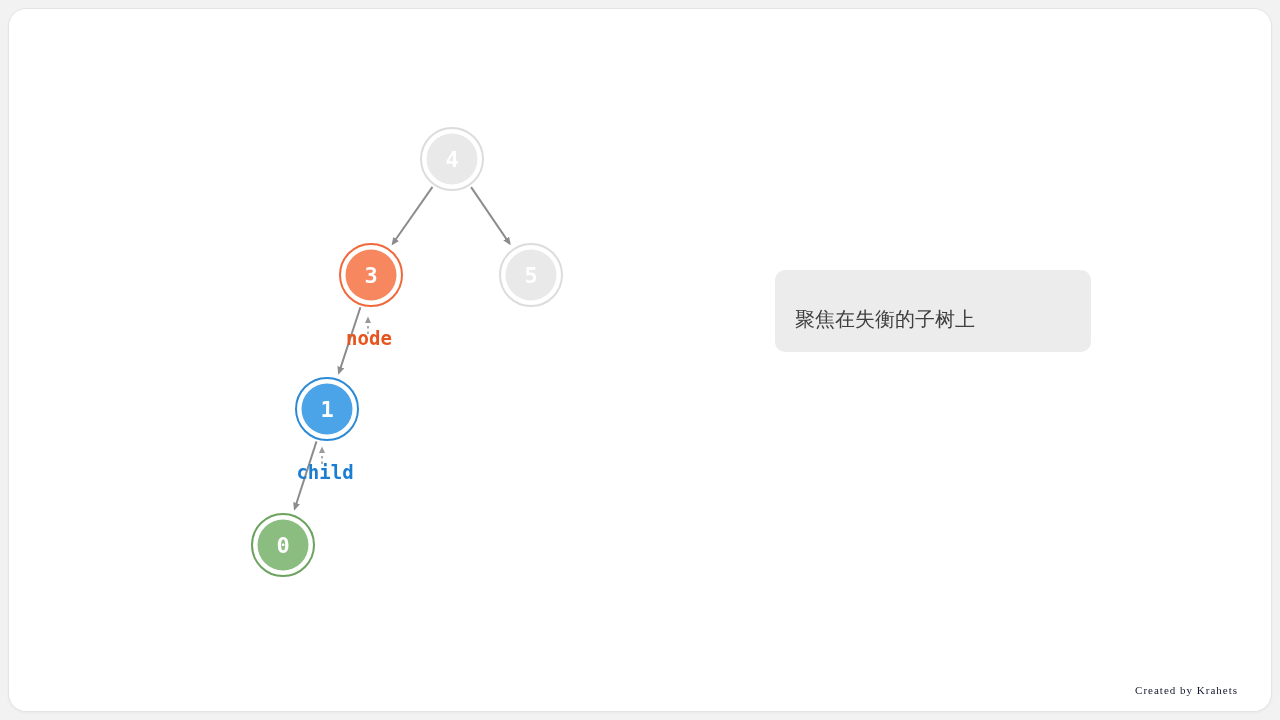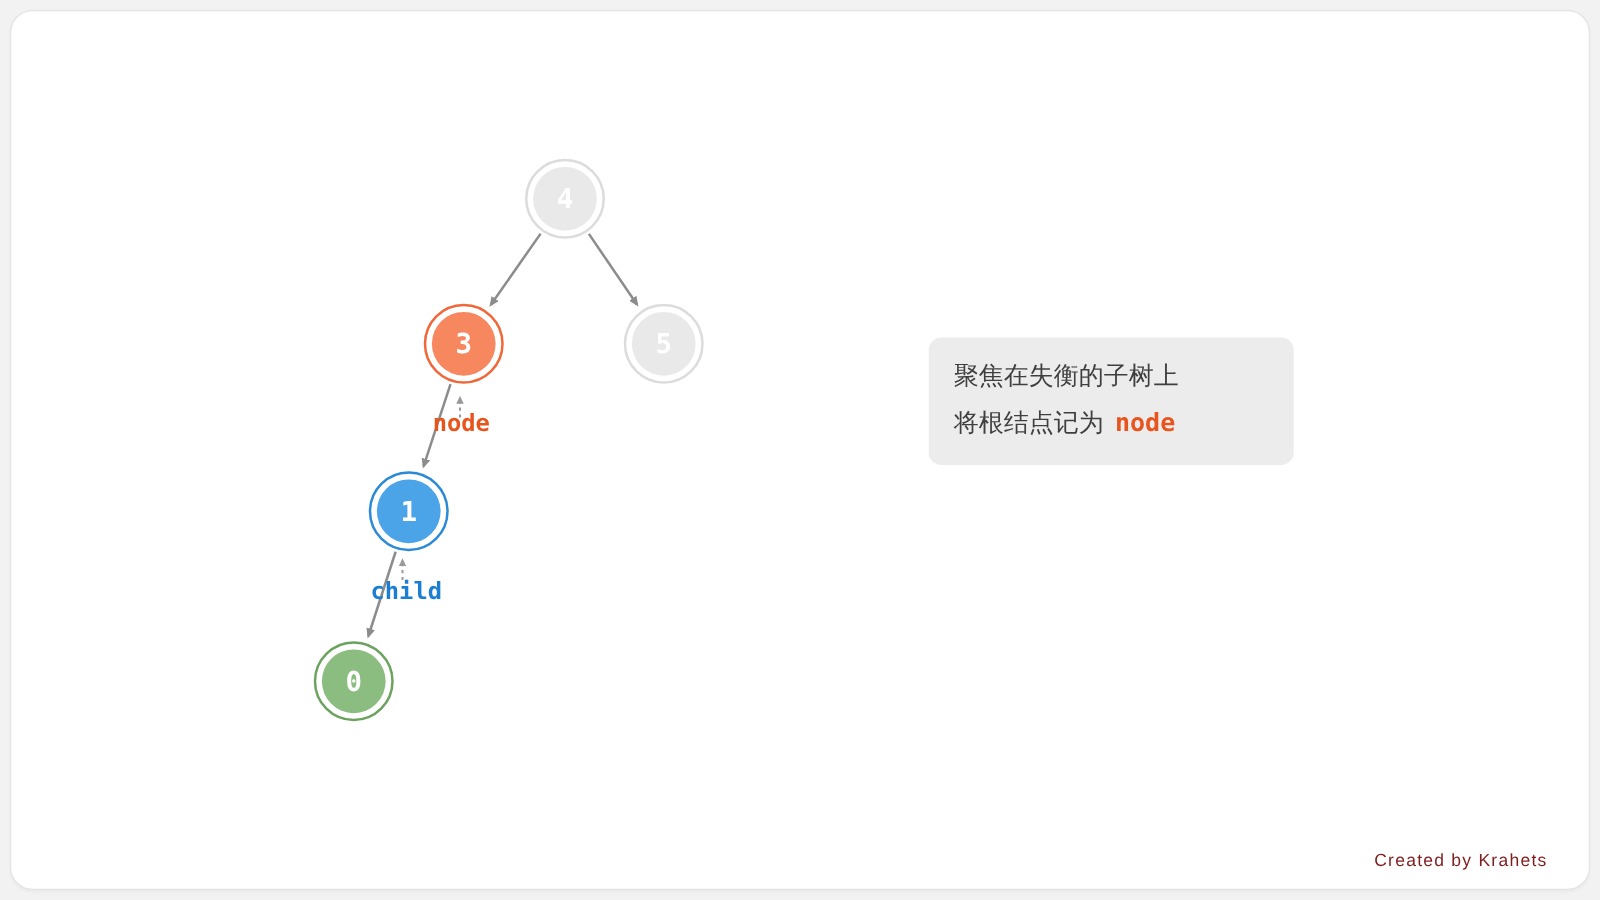--- a/index.html
+++ b/index.html
@@ -32,44 +32,44 @@
   .anno-label {
     font-family: "DejaVu Sans Mono", monospace;
     font-size: 19px;
     font-weight: bold;
     text-anchor: middle;
   }
   .anno-orange { fill: #e8541d; }
   .anno-blue   { fill: #1b7ed2; }
   .infobox {
     position: absolute;
-    left: 743px; top: 270px;
-    width: 292px;
+    left: 775px; top: 270px;
+    width: 316px;
     background: #ececec;
     border-radius: 10px;
-    padding: 13px 20px 14px 20px;
+    padding: 31px 20px 14px 20px;
     color: #3f3f3f;
     font-size: 20px;
     line-height: 37px;
   }
   .infobox .kw {
     font-family: "DejaVu Sans Mono", monospace;
     font-weight: bold;
     font-size: 20px;
     margin-left: 9px;
   }
   .kw-orange { color: #e8541d; }
   .kw-blue   { color: #1b7ed2; }
   .credit {
     position: absolute;
     right: 42px; bottom: 24px;
-    font-family: Liberation Sans, sans-serif;
-    font-size: 14px;
+    font-family: Liberation Serif, serif;
+    font-size: 11px;
     letter-spacing: 1px;
-    color: #7f1d1d;
+    color: #0f172a;
   }
 </style>
 </head>
 <body>
 
 <div class="card"></div>
 
 <svg class="diagram" viewBox="0 0 1280 720">
   <defs>
     <marker id="arrow-edge" markerWidth="9" markerHeight="9" refX="6" refY="3.5" orient="auto" markerUnits="userSpaceOnUse">
@@ -123,18 +123,15 @@
   </g>
 
   <text class="anno-label anno-orange" x="369" y="345">node</text>
   <text class="anno-label anno-blue" x="325" y="479">child</text>
 </svg>
 
 <div class="infobox">
   <div>
     <span>聚焦在失衡的子树上</span>
   </div>
-  <div>
-    <span>将根结点记为</span><span class="kw kw-orange">node</span>
-  </div>
 </div>
 
 <div class="credit">Created by Krahets</div>
 
 </body></html>

